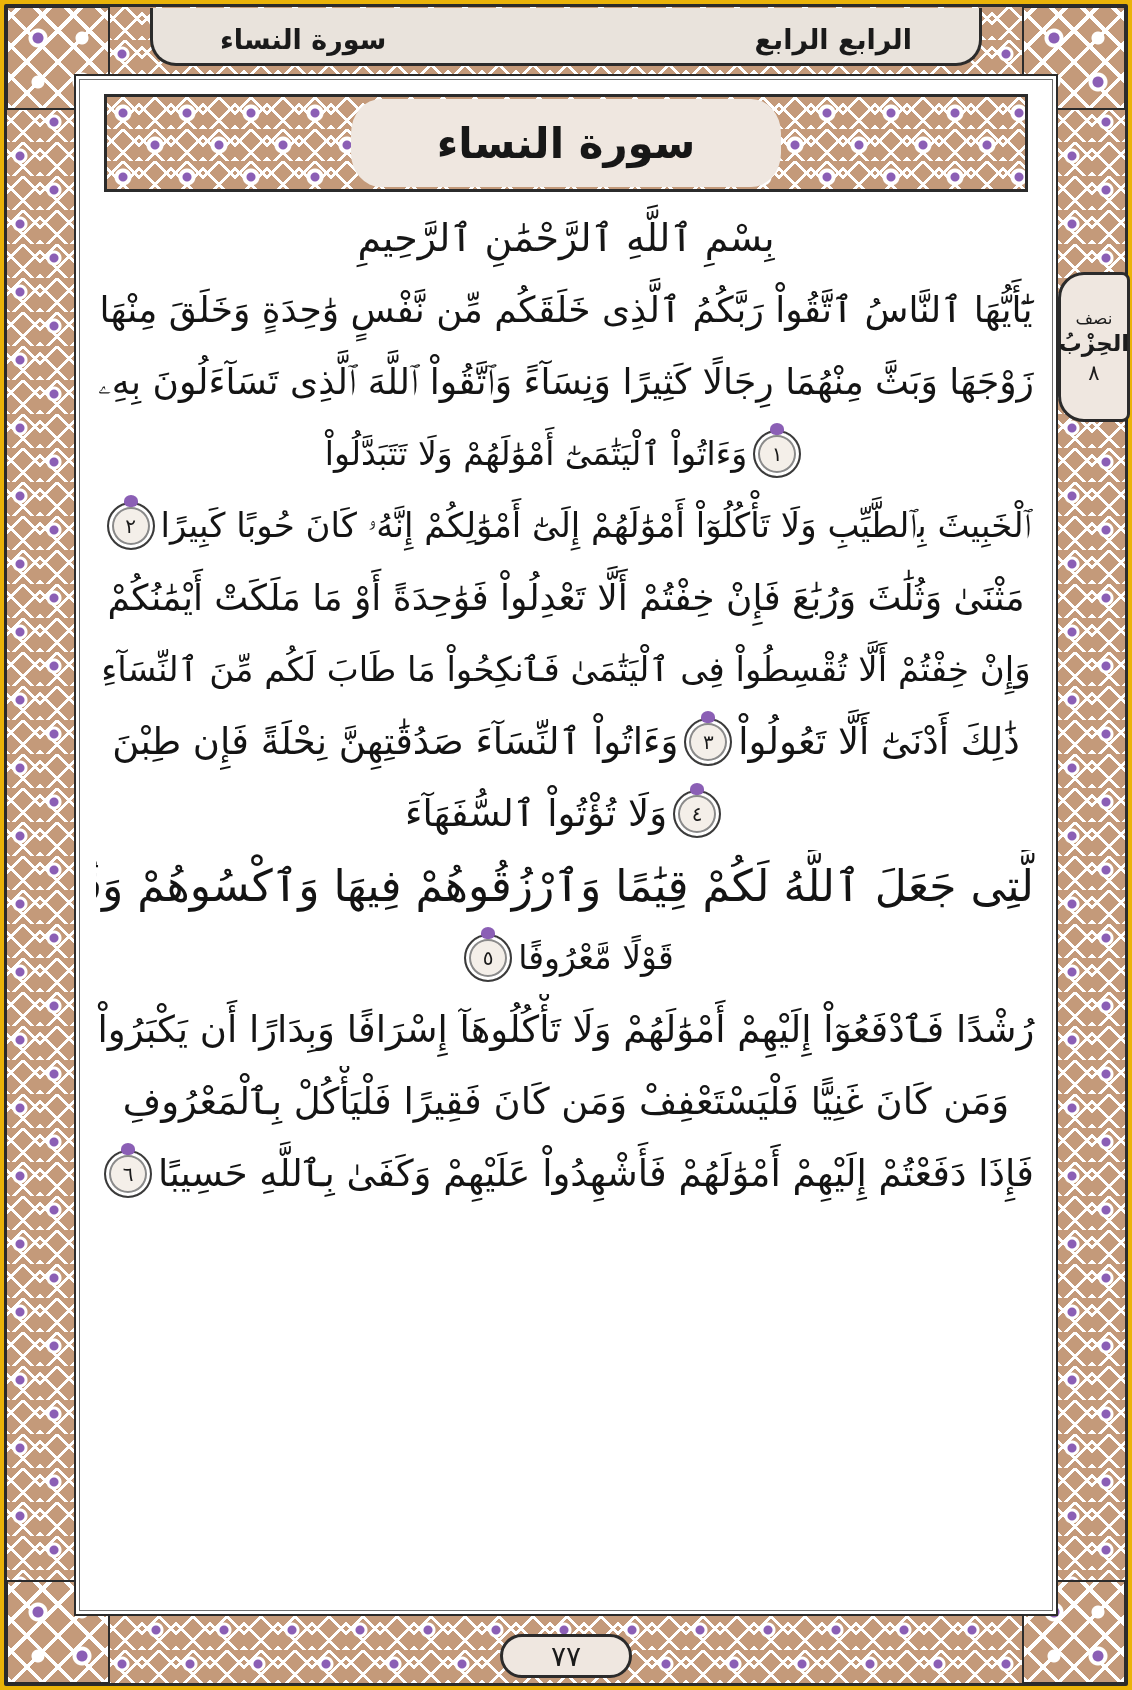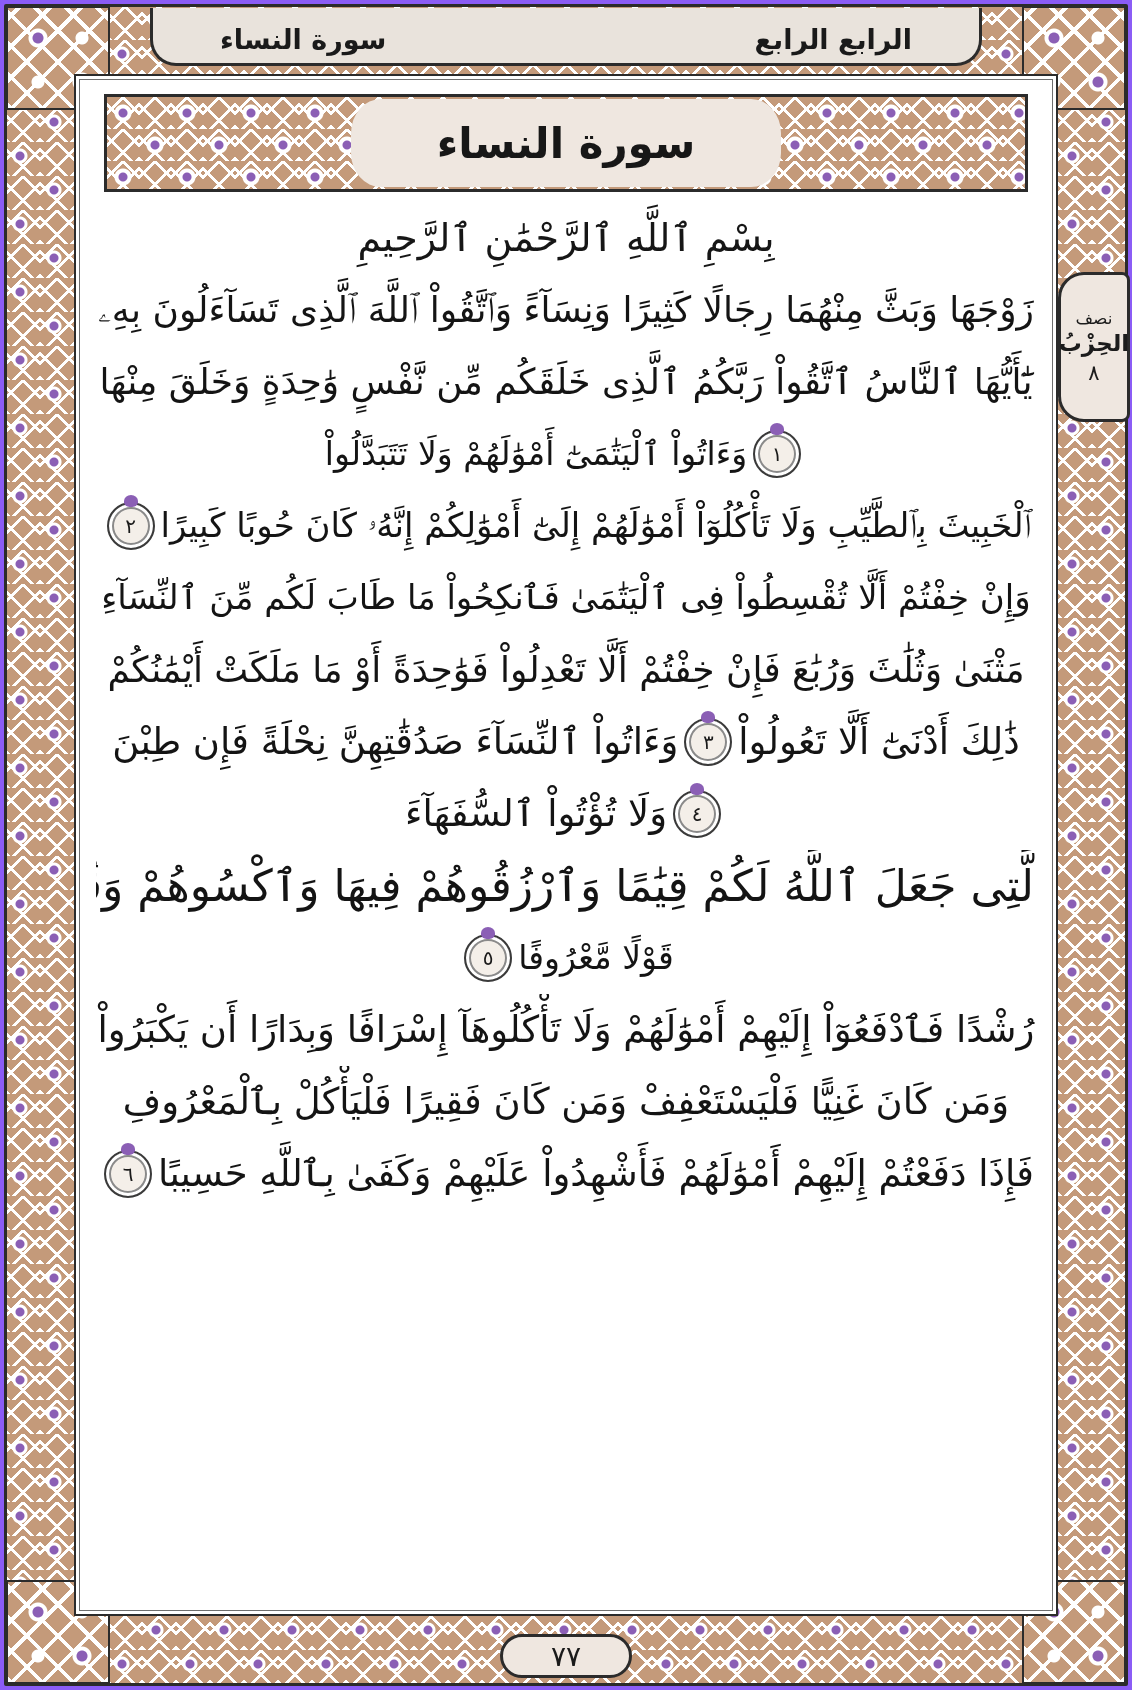--- a/index.html
+++ b/index.html
@@ -5,21 +5,21 @@
   html,body{margin:0;padding:0;background:#ffffff;}
   body{
     width:1132px;height:1690px;
     font-family:"DejaVu Sans","Liberation Sans",sans-serif;
     overflow:hidden;position:relative;
   }
 
   
   #page{
     position:absolute;inset:0;
-    background:#8b5cf6;
+    background:#eab308;
     overflow:hidden;
   }
 
   
   .frame-outline{
     position:absolute;
     left:4px;top:4px;right:4px;bottom:4px;
     border:3px solid #2b2b2b;
     border-radius:2px;
     box-sizing:border-box;
@@ -261,38 +261,38 @@
   <div class="hizb-marker">
     <div class="hizb-small">نصف</div>
     <div class="hizb-main">الحِزْبُ</div>
     <div class="hizb-num">٨</div>
   </div>
 
   <div class="text-area">
     <div class="basmala">بِسْمِ ٱللَّهِ ٱلرَّحْمَٰنِ ٱلرَّحِيمِ</div>
     <div id="lines-host">
         <div class="ayah-line" style="font-size: 36px;">
+          <span class="txt">يَٰٓأَيُّهَا ٱلنَّاسُ ٱتَّقُواْ رَبَّكُمُ ٱلَّذِى خَلَقَكُم مِّن نَّفْسٍ وَٰحِدَةٍ وَخَلَقَ مِنْهَا</span>
+        </div>
+        <div class="ayah-line" style="font-size: 36px;">
           <span class="txt">زَوْجَهَا وَبَثَّ مِنْهُمَا رِجَالًا كَثِيرًا وَنِسَآءً وَٱتَّقُواْ ٱللَّهَ ٱلَّذِى تَسَآءَلُونَ بِهِۦ</span>
-        </div>
-        <div class="ayah-line" style="font-size: 36px;">
-          <span class="txt">يَٰٓأَيُّهَا ٱلنَّاسُ ٱتَّقُواْ رَبَّكُمُ ٱلَّذِى خَلَقَكُم مِّن نَّفْسٍ وَٰحِدَةٍ وَخَلَقَ مِنْهَا</span>
         </div>
         <div class="ayah-line" style="font-size: 33px;">
           <span class="ayah-mark">١</span>
           <span class="txt">وَءَاتُواْ ٱلْيَتَٰمَىٰٓ أَمْوَٰلَهُمْ وَلَا تَتَبَدَّلُواْ</span>
         </div>
         <div class="ayah-line" style="font-size: 34px;">
           <span class="txt">ٱلْخَبِيثَ بِٱلطَّيِّبِ وَلَا تَأْكُلُوٓاْ أَمْوَٰلَهُمْ إِلَىٰٓ أَمْوَٰلِكُمْ إِنَّهُۥ كَانَ حُوبًا كَبِيرًا</span>
           <span class="ayah-mark">٢</span>
         </div>
+        <div class="ayah-line" style="font-size: 36px;">
+          <span class="txt">مَثْنَىٰ وَثُلَٰثَ وَرُبَٰعَ فَإِنْ خِفْتُمْ أَلَّا تَعْدِلُواْ فَوَٰحِدَةً أَوْ مَا مَلَكَتْ أَيْمَٰنُكُمْ</span>
+        </div>
         <div class="ayah-line" style="font-size: 34px;">
           <span class="txt">وَإِنْ خِفْتُمْ أَلَّا تُقْسِطُواْ فِى ٱلْيَتَٰمَىٰ فَٱنكِحُواْ مَا طَابَ لَكُم مِّنَ ٱلنِّسَآءِ</span>
-        </div>
-        <div class="ayah-line" style="font-size: 36px;">
-          <span class="txt">مَثْنَىٰ وَثُلَٰثَ وَرُبَٰعَ فَإِنْ خِفْتُمْ أَلَّا تَعْدِلُواْ فَوَٰحِدَةً أَوْ مَا مَلَكَتْ أَيْمَٰنُكُمْ</span>
         </div>
         <div class="ayah-line">
           <span class="txt">ذَٰلِكَ أَدْنَىٰٓ أَلَّا تَعُولُواْ</span>
           <span class="ayah-mark">٣</span>
           <span class="txt">وَءَاتُواْ ٱلنِّسَآءَ صَدُقَٰتِهِنَّ نِحْلَةً فَإِن طِبْنَ</span>
         </div>
         <div class="ayah-line">
           <span class="ayah-mark">٤</span>
           <span class="txt">وَلَا تُؤْتُواْ ٱلسُّفَهَآءَ</span>
         </div>

